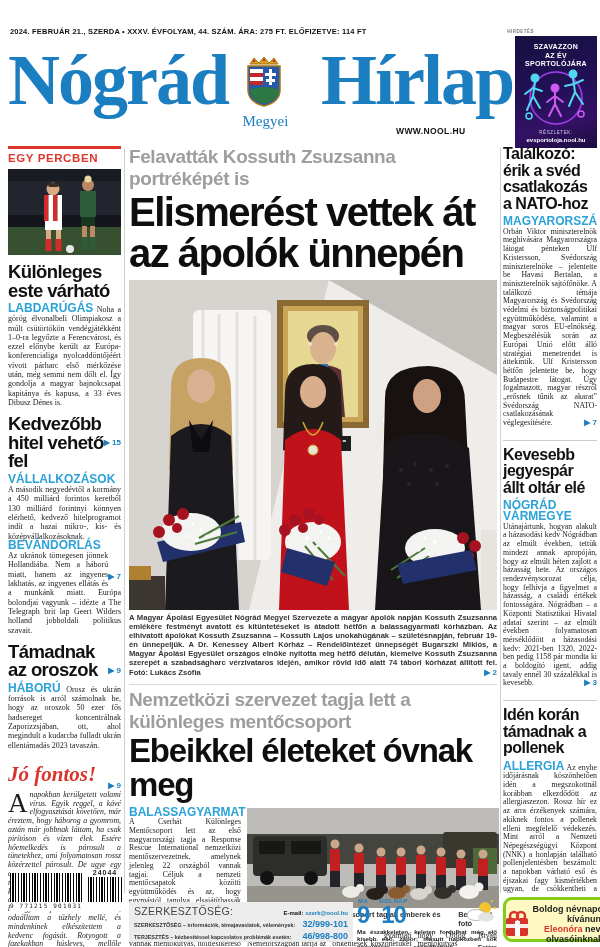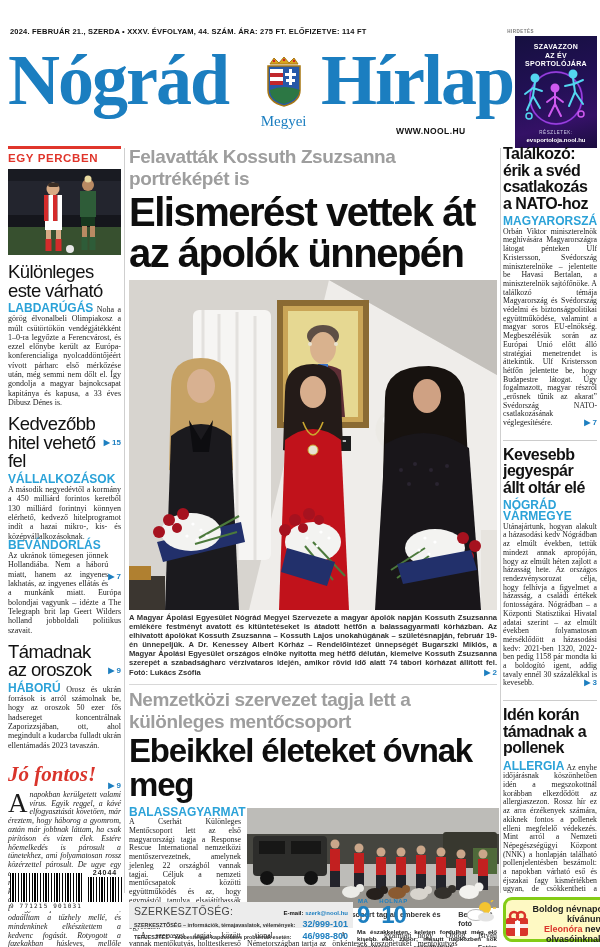--- a/index.html
+++ b/index.html
@@ -2,40 +2,40 @@
 <html><head>
 <meta charset="utf-8">
 <style>
   html,body{margin:0;padding:0;background:#fff;}
   .page{position:relative;width:600px;height:947px;background:#fff;overflow:hidden;
         font-family:"Liberation Sans",sans-serif;color:#1c1c1c;}
   
   .dateline{position:absolute;top:27px;left:10px;font-size:7.5px;font-weight:bold;color:#111;letter-spacing:.2px;}
   .masthead{position:absolute;top:38px;left:8px;width:505px;height:100px;display:flex;align-items:flex-start;justify-content:space-between;}
   .mast-title{font-family:"Liberation Serif",serif;font-weight:bold;font-size:72px;line-height:84px;color:#1b7ec0;letter-spacing:-2px;white-space:nowrap;}
-  .crest{width:64px;text-align:right;padding-top:18px;}
+  .crest{width:64px;text-align:left;padding-top:18px;}
   .crest-caption{font-family:"Liberation Serif",serif;font-size:15px;color:#1b7ec0;margin-top:1px;}
   .website{position:absolute;top:126px;left:396px;font-size:8.5px;font-weight:bold;color:#111;letter-spacing:.4px;}
   
   .ad-label{position:absolute;top:29px;right:66px;font-size:4.5px;font-weight:bold;color:#777;letter-spacing:.5px;}
   .ad{position:absolute;top:36px;right:3px;width:82px;height:112px;background:linear-gradient(165deg,#161040 0%,#221055 45%,#341166 75%,#1a0d3e 100%);overflow:hidden;}
   .ad-title{position:relative;z-index:2;text-align:center;color:#fff;font-weight:bold;font-size:7px;line-height:8.5px;padding-top:7px;letter-spacing:.3px;}
   .ad-art{position:absolute;top:22px;left:0;z-index:1;}
   .ad-details{position:absolute;bottom:13px;width:100%;text-align:center;font-size:4.5px;color:#cfd0ea;letter-spacing:.6px;z-index:2;}
   .ad-url{position:absolute;bottom:5px;width:100%;text-align:center;font-size:6px;font-weight:bold;color:#fff;z-index:2;}
   
   .vrule{position:absolute;top:148px;width:1px;height:745px;background:#cfcfcf;}
   .vrule-left{left:124px;}
   .vrule-right{left:500px;}
   
   .left-col{position:absolute;left:8px;top:146px;width:113px;}
   .red-rule{height:3px;background:#e0352b;}
   .section-header{color:#e0352b;font-weight:bold;font-size:11.5px;letter-spacing:.6px;padding:3px 0 5px;}
   .foot-photo{width:113px;height:86px;overflow:hidden;}
-  .brief-title{font-size:18.5px;line-height:18.5px;font-weight:normal;letter-spacing:-.6px;color:#111;margin:8px 0 4px;}
+  .brief-title{font-size:18.5px;line-height:18.5px;font-weight:bold;letter-spacing:-.6px;color:#111;margin:8px 0 4px;}
   .brief-text,.art-text{font-family:"Liberation Serif",serif;font-size:8px;line-height:9.3px;text-align:justify;color:#1c1c1c;margin:0;}
   .tag{font-family:"Liberation Sans",sans-serif;font-size:12px;font-weight:bold;color:#2ba2d8;}
   .page-ref{font-family:"Liberation Sans",sans-serif;font-size:8px;font-weight:bold;color:#1d7fc0;white-space:nowrap;}
   .brief-text .page-ref{float:right;margin-top:40px;}
   .greet-title{font-family:"Liberation Serif",serif;font-style:italic;font-weight:bold;color:#d9342b;font-size:21px;margin:12px 0 4px;}
   .greet-text{font-family:"Liberation Serif",serif;font-style:italic;font-size:7.8px;line-height:8.8px;text-align:justify;margin:0;}
   .dropcap{float:left;font-size:27px;line-height:24px;padding-right:2px;font-style:normal;font-family:"Liberation Serif",serif;}
   
   .barcode{position:absolute;left:10px;top:869px;width:112px;height:42px;background:#fff;}
   .barcode-number{position:absolute;top:0;left:78px;width:34px;text-align:center;font-size:7px;font-weight:bold;letter-spacing:1px;}
@@ -62,21 +62,21 @@
   .s-cols{display:flex;gap:6px;}
   .s-cols p{flex:1;margin:0;}
   
   .right-col{position:absolute;left:503px;top:146px;width:94px;height:748px;overflow:hidden;}
   .r-art{border-bottom:1px solid #ccc;padding-bottom:12px;margin-bottom:6px;}
   .r-art:last-child{border-bottom:none;}
   .r-title{font-size:16px;line-height:16.5px;font-weight:bold;letter-spacing:-.5px;color:#111;margin:0 0 5px;}
   .art-text{font-size:7.8px;line-height:8.7px;}
   .art-text .page-ref{float:right;}
   
-  .szerk-box{position:absolute;left:129px;top:902px;width:224px;height:26px;background:#ececec;padding:3px 5px;box-sizing:border-box;}
+  .szerk-box{position:absolute;left:129px;top:902px;width:224px;height:40px;background:#ececec;padding:3px 5px;box-sizing:border-box;}
   .szerk-head{display:flex;justify-content:space-between;align-items:baseline;}
   .szerk-title{font-size:10.5px;color:#444;letter-spacing:.3px;}
   .szerk-email{font-size:6px;color:#111;font-weight:bold;}
   .email{color:#1d7fc0;}
   .szerk-row{display:flex;justify-content:space-between;align-items:baseline;margin-top:2px;}
   .szerk-row .lbl{font-size:5.4px;font-weight:bold;color:#333;}
   .phone{font-size:9px;font-weight:bold;color:#1d7fc0;}
   .weather{position:absolute;left:357px;top:898px;width:140px;}
   .w-top{display:flex;align-items:flex-start;gap:10px;}
   .w-day{text-align:center;}

